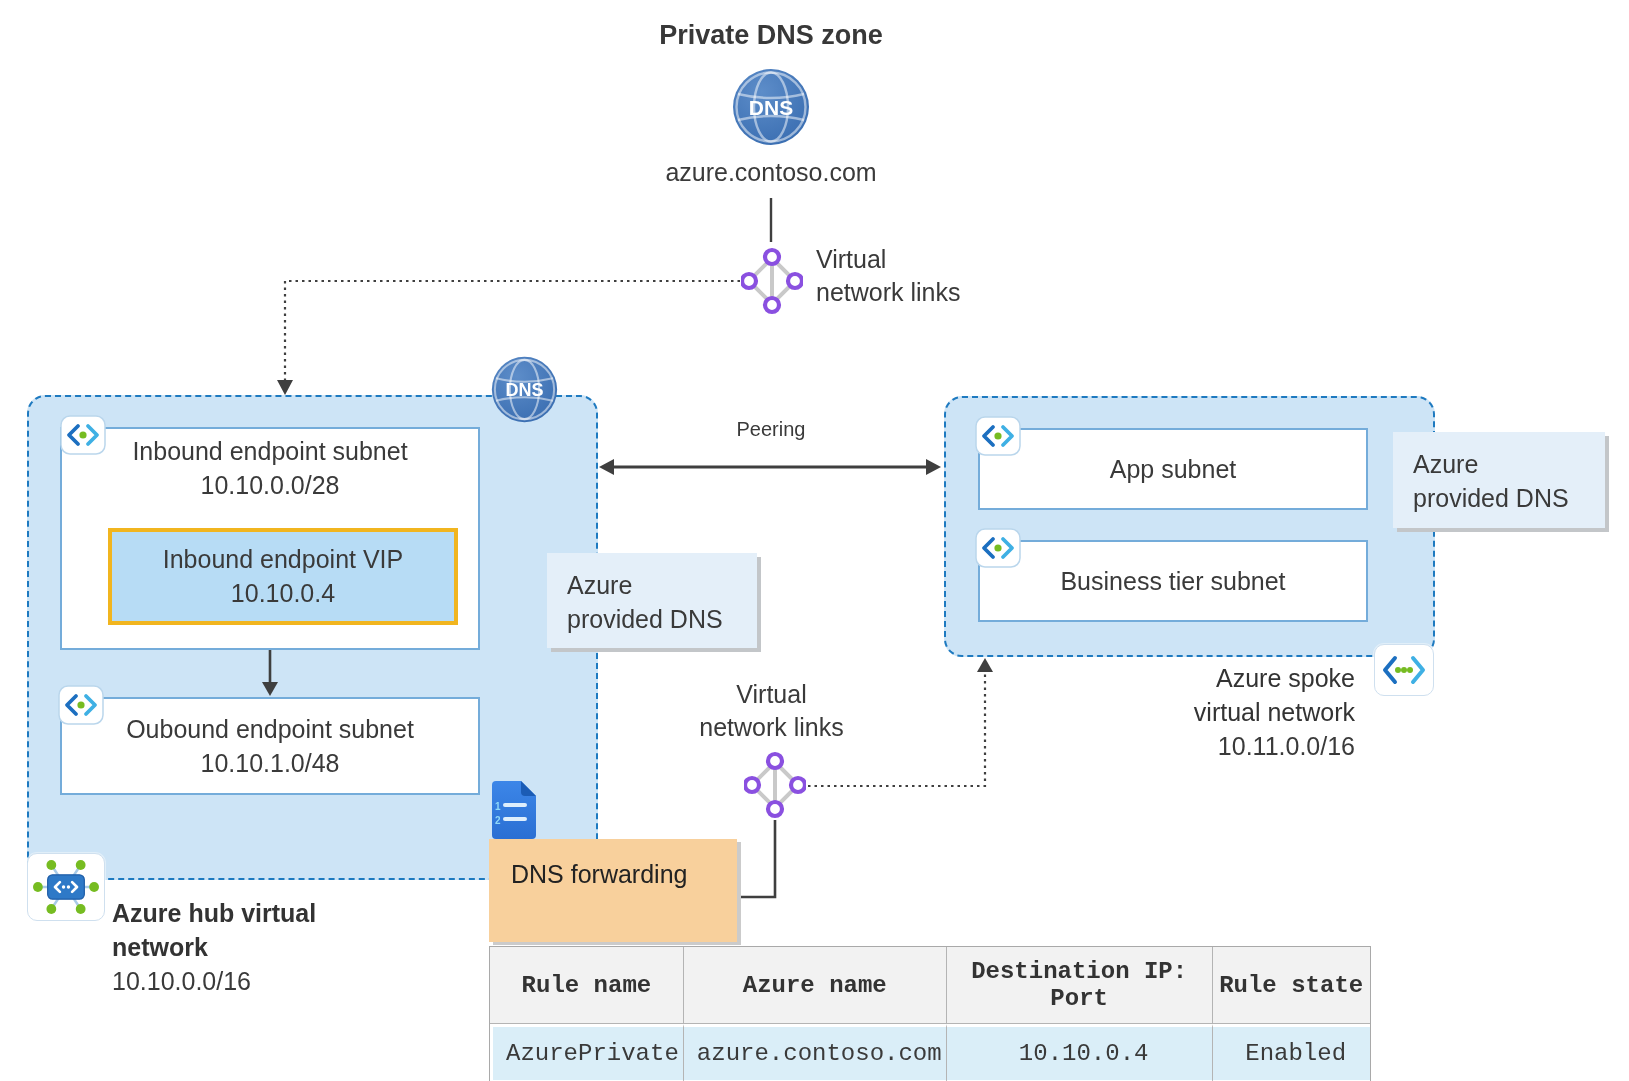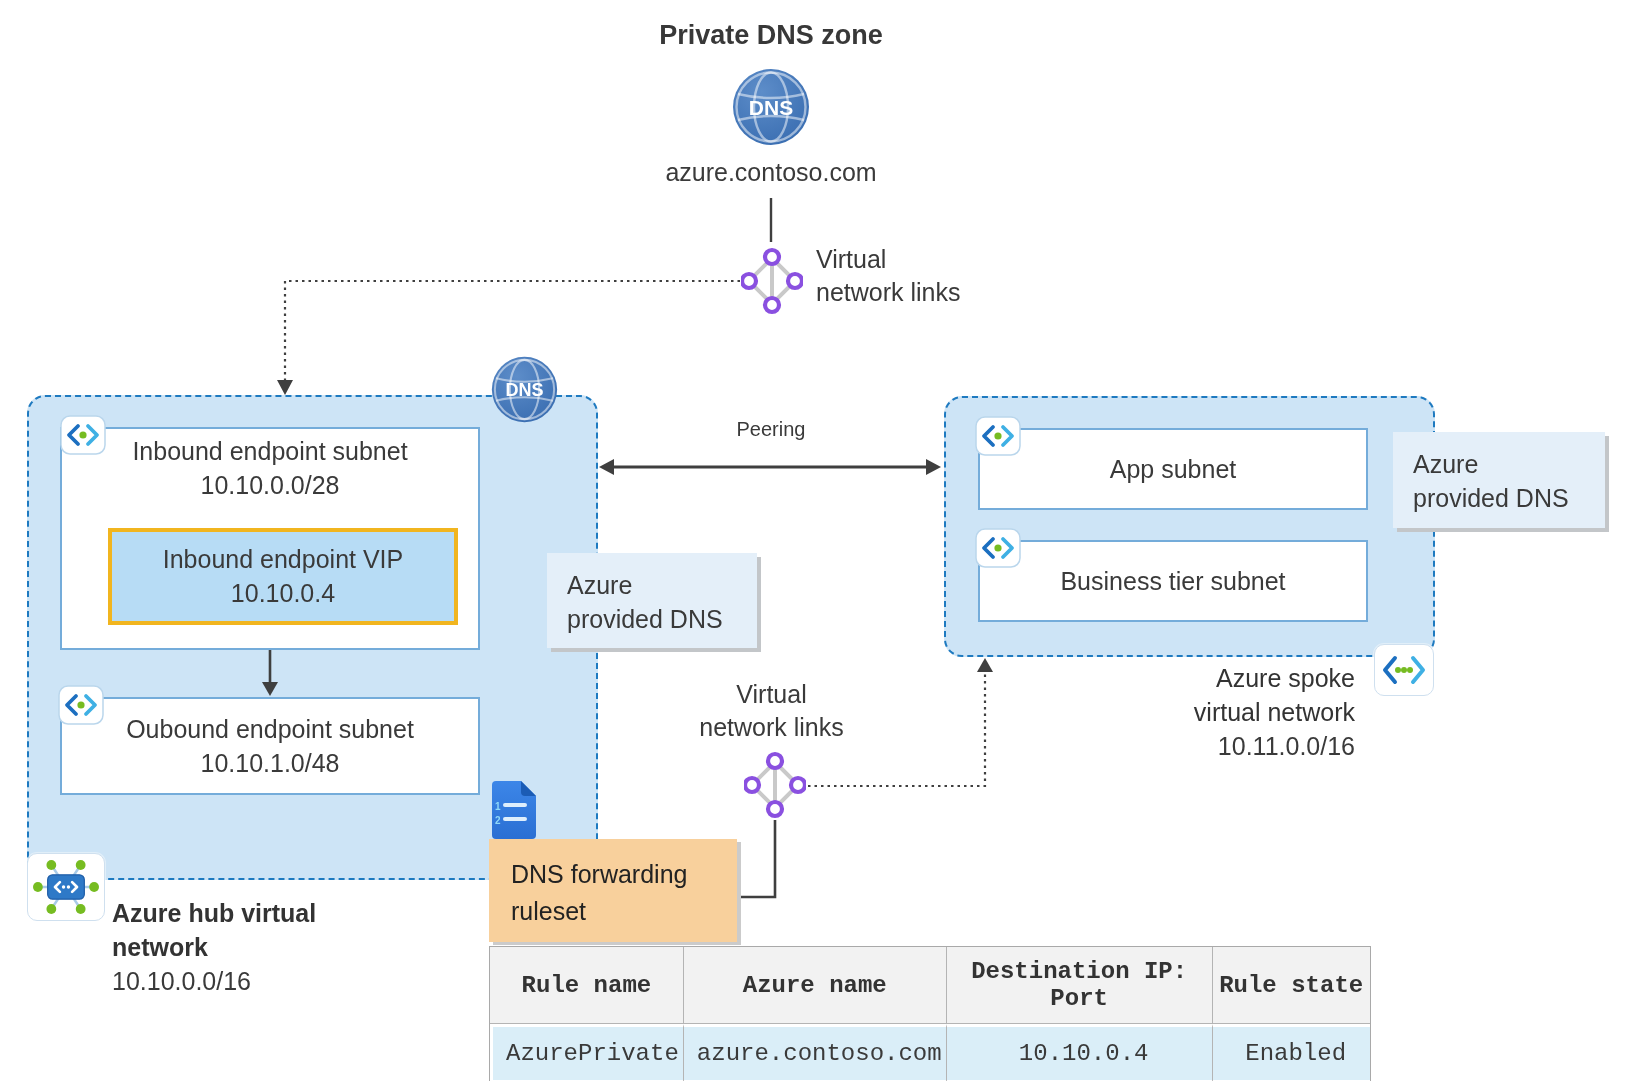--- a/index.html
+++ b/index.html
@@ -289,21 +289,20 @@
       <path d="M3,6 a4,4 0 0 1 4,-4 h25 l15,15 v39 a4,4 0 0 1 -4,4 h-36 a4,4 0 0 1 -4,-4 z" fill="url(#docg)"></path>
       <path d="M32,2 l15,15 h-11 a4,4 0 0 1 -4,-4 z" fill="#1b5cb5"></path>
       <text x="6" y="31" font-size="10" font-weight="bold" fill="#8fd8f8">1</text>
       <rect x="14" y="24" width="24" height="4" rx="2" fill="#ddeefc"></rect>
       <text x="6" y="45" font-size="10" font-weight="bold" fill="#8fd8f8">2</text>
       <rect x="14" y="38" width="24" height="4" rx="2" fill="#ddeefc"></rect>
     </svg>
   </div>
   <div class="abs ruleset-box">
     <div>DNS forwarding</div>
-    <div>ruleset</div>
   </div>
 
   <div class="abs rules-table">
     <table>
       <colgroup>
           <col class="col-1">
           <col class="col-2">
           <col class="col-3">
           <col class="col-4">
         </colgroup>

